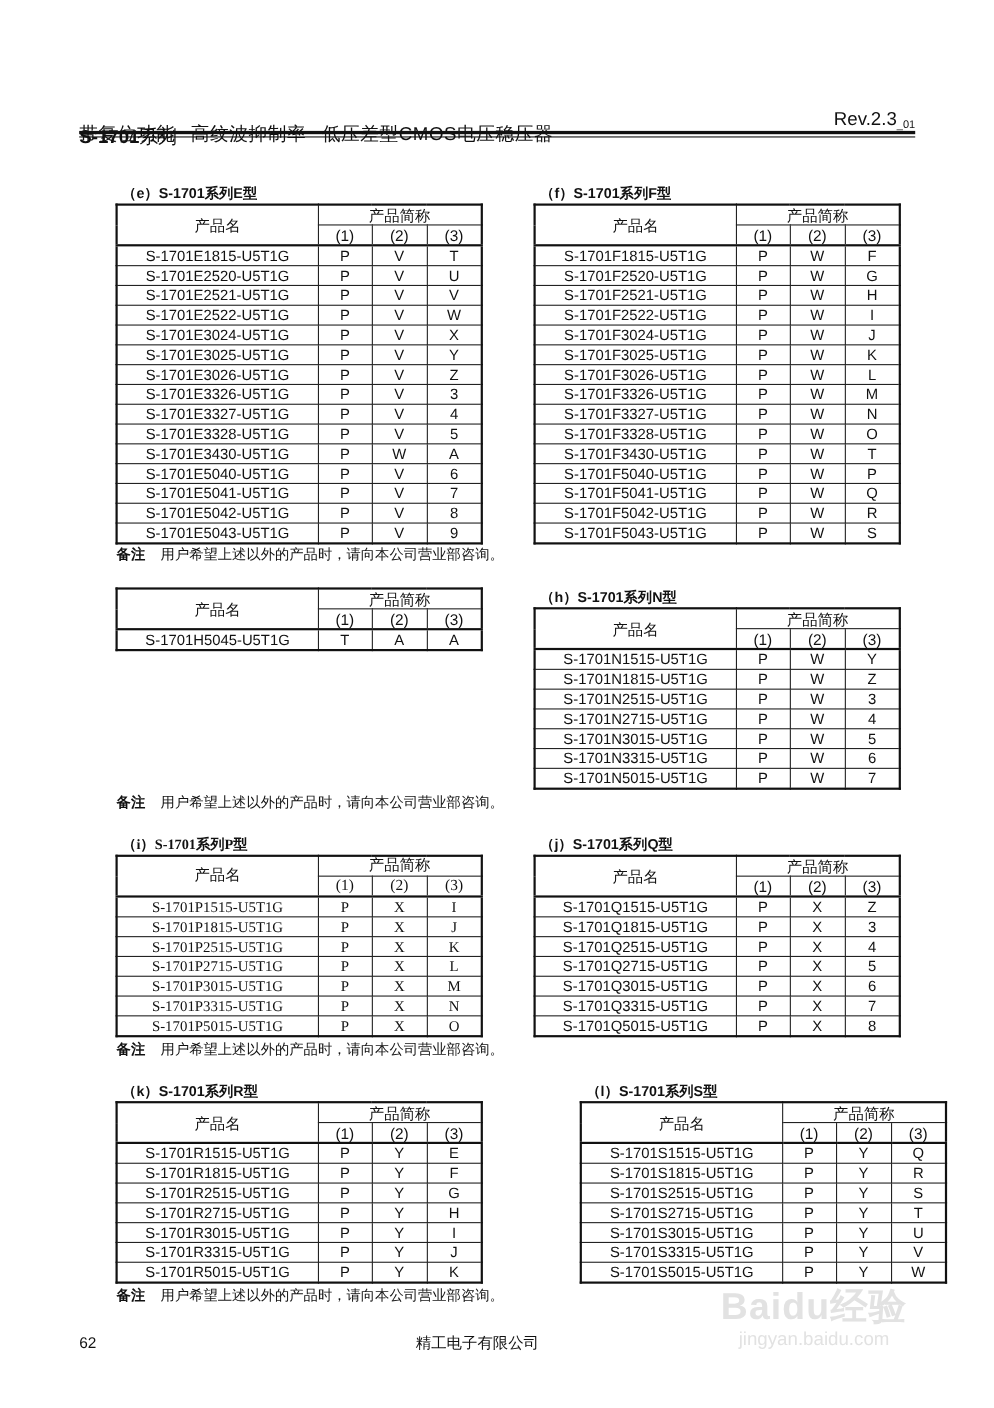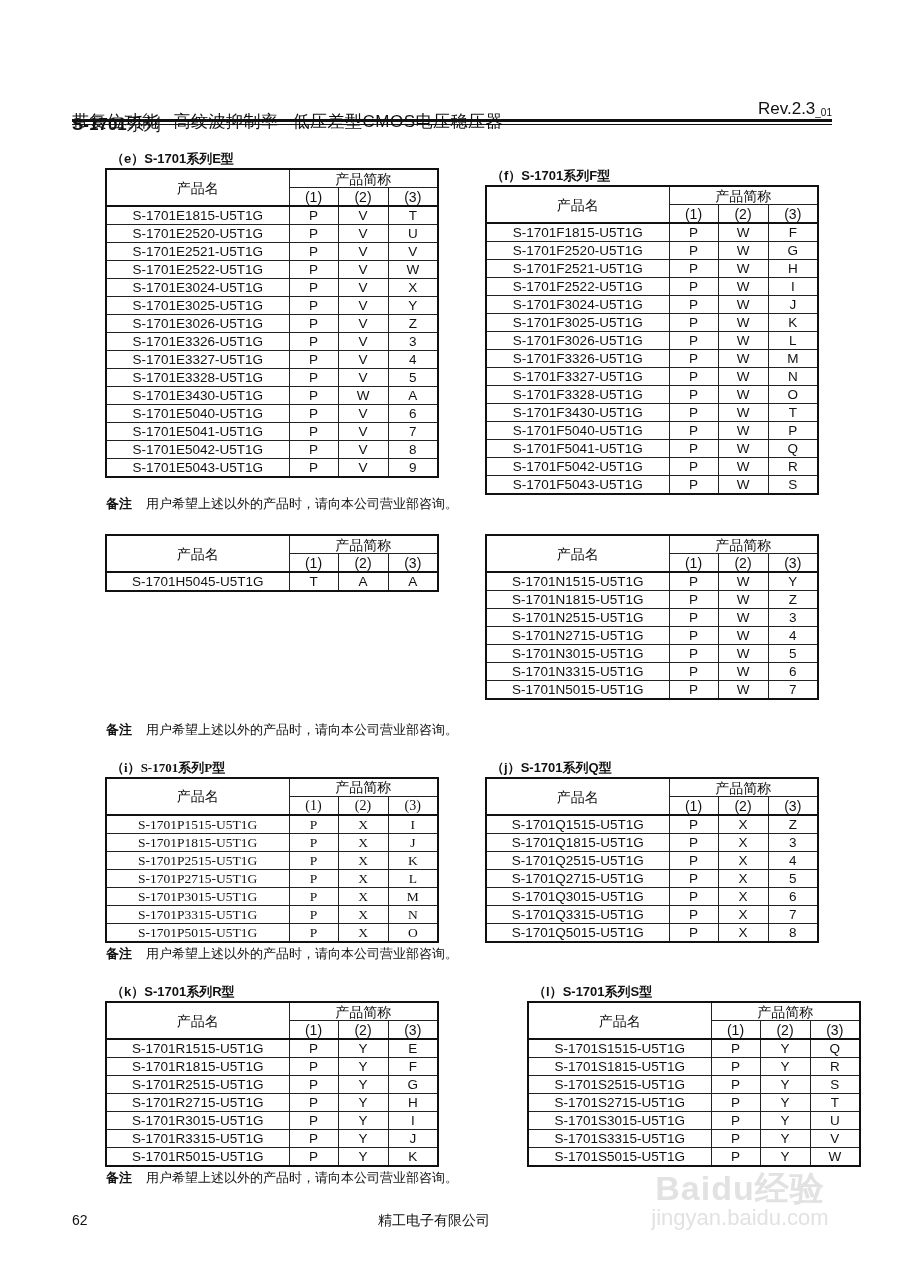--- a/index.html
+++ b/index.html
@@ -45,38 +45,38 @@
   .note b { font-weight: bold; margin-right: 14px; }
 
   .footer-page { position: absolute; left: 72px; top: 1212px; font-size: 14px; text-align: right; }
   .footer-company { position: absolute; left: 378px; top: 1212px; font-size: 14px; }
 
   .watermark {
     position: absolute; left: 640px; top: 1168px; width: 200px; height: 80px;
     color: #e2e2e2; text-align: center; pointer-events: none;
   }
   .watermark .wm1 { font-size: 34px; font-weight: bold; letter-spacing: 1px; line-height: 40px; }
-  .watermark .wm2 { font-size: 22px; line-height: 20px; }
+  .watermark .wm2 { font-size: 17px; line-height: 20px; }
 </style>
 </head>
 <body>
 
 <div class="hdr-title">
   <span>带复位功能</span><span class="sp"></span><span>高纹波抑制率</span><span class="sp"></span><span>低压差型CMOS电压稳压器</span>
 </div>
 <div class="hdr-series">
   <span>S-1701</span><span class="cn">系列</span>
 </div>
 <div class="hdr-rev">
   <span>Rev.2.3</span><sub>_01</sub>
 </div>
 <div class="rule1"></div>
 <div class="rule2"></div>
 
-<div class="section" style="left:105px; top:150px;">
+<div class="section" style="left:105px; top:167px;">
     <div class="sec-title"><span class="paren">（e）</span><span>S-1701系列E型</span></div>
     <table class="t">
       <colgroup>
         <col class="c0">
         <col class="c1">
         <col class="c2">
         <col class="c3">
       </colgroup>
       <thead>
         <tr class="h1">
@@ -324,20 +324,21 @@
         <tr>
           <td>S-1701H5045-U5T1G</td>
           <td>T</td>
           <td>A</td>
           <td>A</td>
         </tr>
       </tbody>
     </table>
   </div>
 <div class="section" style="left:485px; top:534px;">
+    <div class="sec-title"><span class="paren">（h）</span><span>S-1701系列N型</span></div>
     <table class="t">
       <colgroup>
         <col class="c0">
         <col class="c1">
         <col class="c2">
         <col class="c3">
       </colgroup>
       <thead>
         <tr class="h1">
           <th rowspan="2" style="border-bottom:2px solid #111;">产品名</th>

